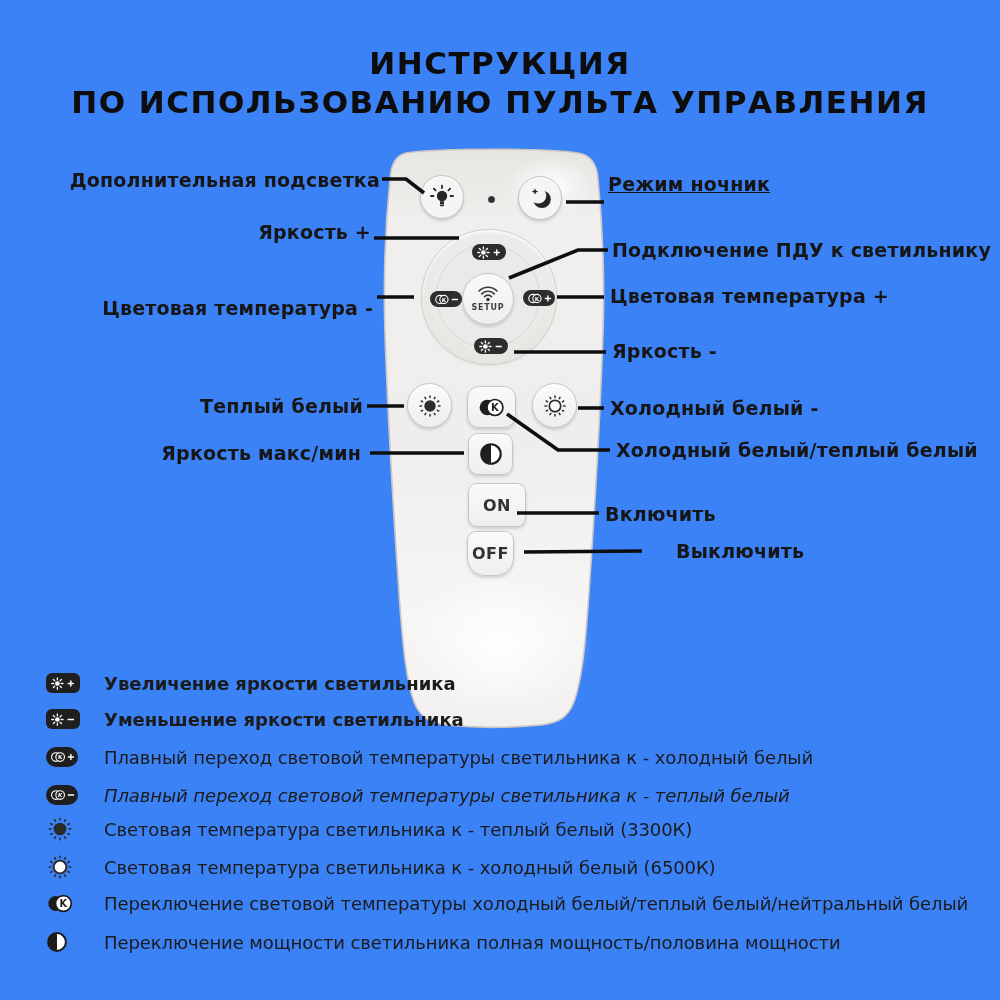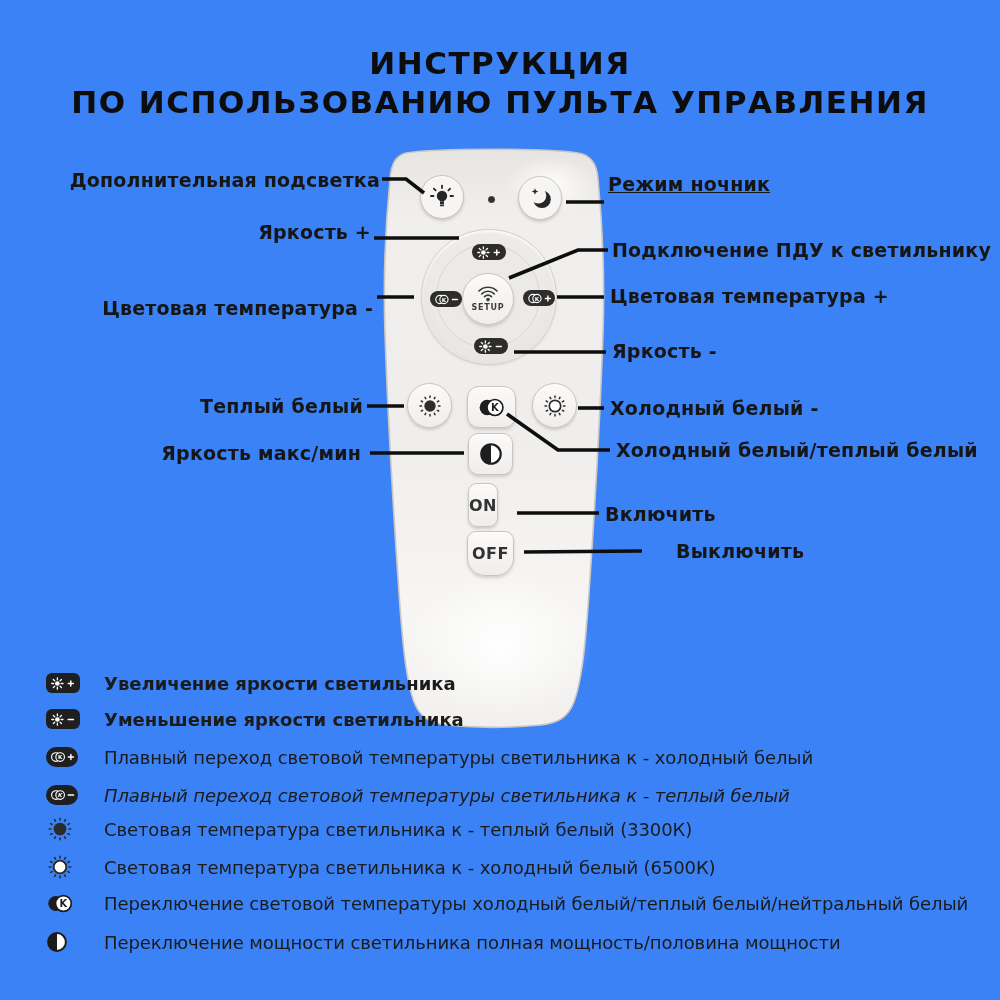--- a/index.html
+++ b/index.html
@@ -156,21 +156,21 @@
       <circle cx="16.8" cy="10" r="7.6" fill="#fff" stroke="#1e1e1e" stroke-width="1.6"></circle>
       <text x="16.8" y="13.4" text-anchor="middle" font-size="9.5" font-weight="bold" fill="#1e1e1e">K</text>
     </svg>
   </div>
   <div class="btn" style="left:468px;top:433px;width:45px;height:42px;border-radius:10px;">
     <svg width="24" height="24" viewBox="0 0 20 20">
       <circle cx="10" cy="10" r="8.1" fill="#fff" stroke="#1e1e1e" stroke-width="1.8"></circle>
       <path d="M10 1.9A8.1 8.1 0 0 0 10 18.1Z" fill="#1e1e1e"></path>
     </svg>
   </div>
-  <div class="btn" style="left:468px;top:483px;width:30px;height:44px;border-radius:9px;">
+  <div class="btn" style="left:468px;top:483px;width:58px;height:44px;border-radius:9px;">
     <span class="onoff">ON</span>
   </div>
   <div class="btn" style="left:467px;top:531px;width:47px;height:45px;border-radius:9px 9px 18px 18px;">
     <span class="onoff">OFF</span>
   </div>
 
   <svg class="layer" width="1000" height="1000" style="z-index:4;pointer-events:none;">
     <g stroke="#0e0e0e" stroke-width="3.6" fill="none">
       <polyline points="382,179 406,179 424,193"></polyline>
       <polyline points="374,238 459,238"></polyline>

